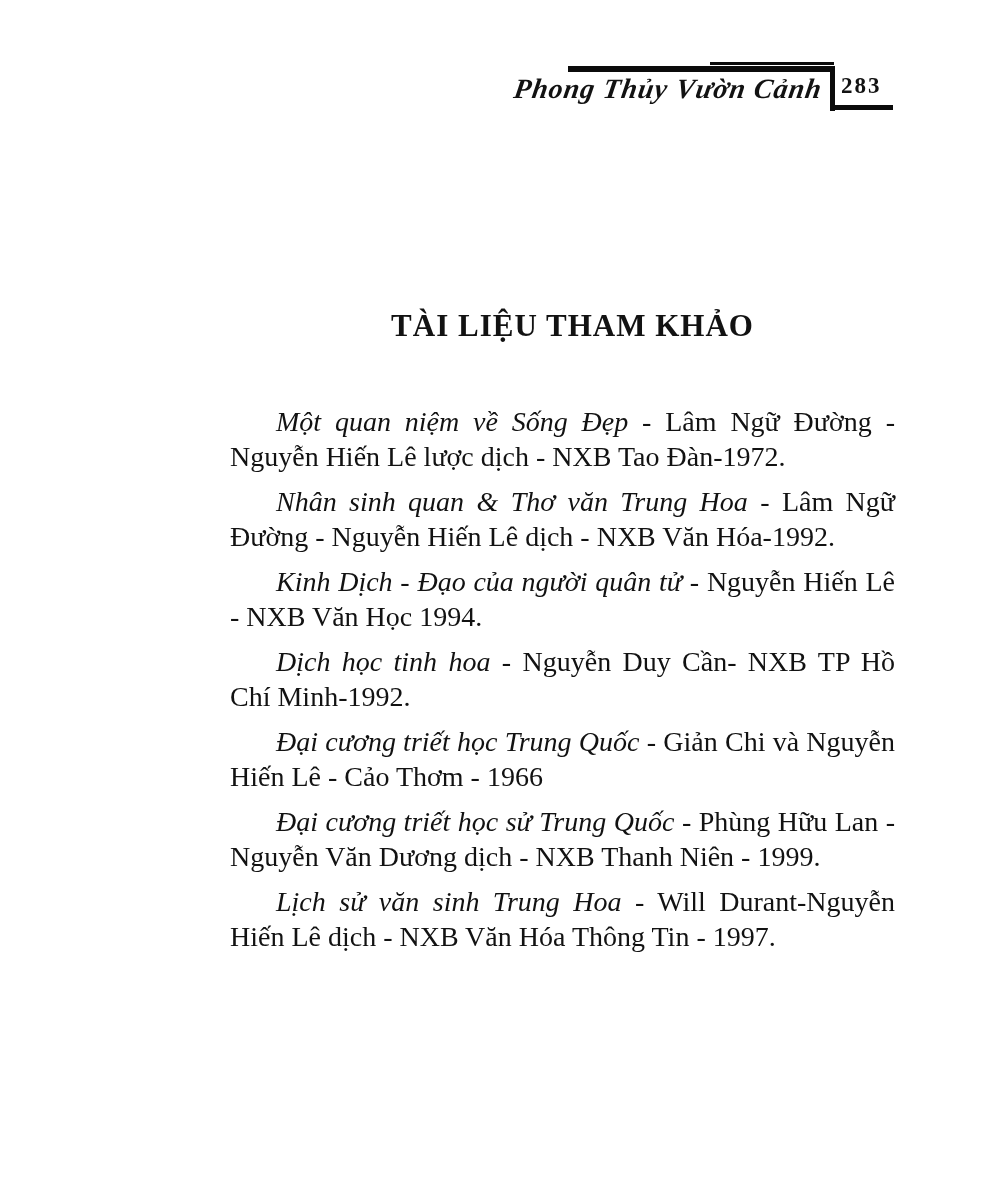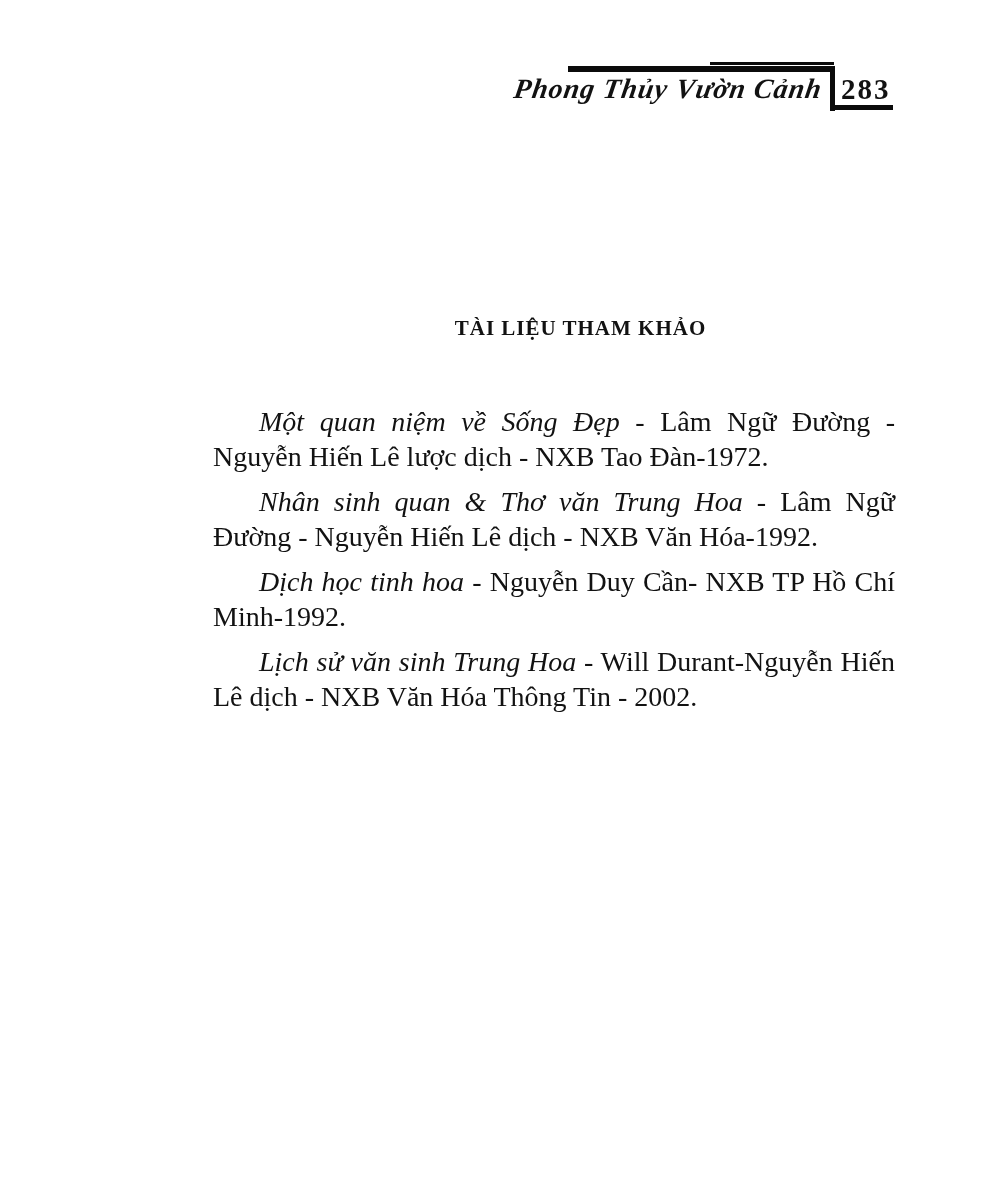--- a/index.html
+++ b/index.html
@@ -30,45 +30,45 @@
   .hdr-book-title {
     position: absolute; left: 470px; top: 73px; width: 352px;
     text-align: right;
     font-size: 28px; font-weight: 700; font-style: italic;
     transform: skewX(-9deg);
     letter-spacing: 1px;
     white-space: nowrap;
   }
   .hdr-page-num {
     position: absolute; left: 841px; top: 73px;
-    font-size: 29px; font-weight: 700; letter-spacing: 2px;
+    font-size: 23px; font-weight: 700; letter-spacing: 2px;
   }
   .hdr-page-num-underline {
     position: absolute; left: 832px; top: 105px;
     width: 61px; height: 5px; background: #0b0b0b;
   }
 
   
   .title {
     position: absolute; left: 215px; top: 308px; width: 715px;
-    margin: 8px;
+    margin: 0;
     text-align: center;
-    font-size: 21px; font-weight: 700;
+    font-size: 31px; font-weight: 700;
     letter-spacing: 1px;
     white-space: nowrap;
   }
 
   
   .refs {
     position: absolute; left: 213px; top: 404px; width: 682px;
     font-size: 28px; line-height: 35px;
     text-align: justify;
   }
   .refs p {
-    margin: 0 0 10px 0;
+    margin: 0 0 10px 17px;
     text-indent: 46px;
   }
   .ref-title { font-style: italic; }
 </style>
 </head>
 <body>
 
 <div class="page">
 
   <div class="hdr-rule-main"></div>
@@ -76,17 +76,20 @@
   <div class="hdr-rule-vert"></div>
   <div class="hdr-book-title">Phong Thủy Vườn Cảnh</div>
   <div class="hdr-page-num">283</div>
   <div class="hdr-page-num-underline"></div>
 
   <h1 class="title">TÀI LIỆU THAM KHẢO</h1>
 
   <div class="refs">
       <p><span class="ref-title">Một quan niệm về Sống Đẹp</span><span> - Lâm Ngữ Đường - Nguyễn Hiến Lê lược dịch - NXB Tao Đàn-1972.</span></p>
       <p><span class="ref-title">Nhân sinh quan &amp; Thơ văn Trung Hoa</span><span> - Lâm Ngữ Đường - Nguyễn Hiến Lê dịch - NXB Văn Hóa-1992.</span></p>
+      <p><span class="ref-title">Kinh Dịch - Đạo của người quân tử</span><span> - Nguyễn Hiến Lê - NXB Văn Học 1994.</span></p>
       <p><span class="ref-title">Dịch học tinh hoa</span><span> - Nguyễn Duy Cần- NXB TP Hồ Chí Minh-1992.</span></p>
-      <p><span class="ref-title">Lịch sử văn sinh Trung Hoa</span><span> - Will Durant-Nguyễn Hiến Lê dịch - NXB Văn Hóa Thông Tin - 2002.</span></p>
+      <p><span class="ref-title">Đại cương triết học Trung Quốc</span><span> - Giản Chi và Nguyễn Hiến Lê - Cảo Thơm - 1966</span></p>
+      <p><span class="ref-title">Đại cương triết học sử Trung Quốc</span><span> - Phùng Hữu Lan - Nguyễn Văn Dương dịch - NXB Thanh Niên - 1999.</span></p>
+      <p><span class="ref-title">Lịch sử văn sinh Trung Hoa</span><span> - Will Durant-Nguyễn Hiến Lê dịch - NXB Văn Hóa Thông Tin - 1997.</span></p>
     </div>
 
 </div>
 
 </body></html>

